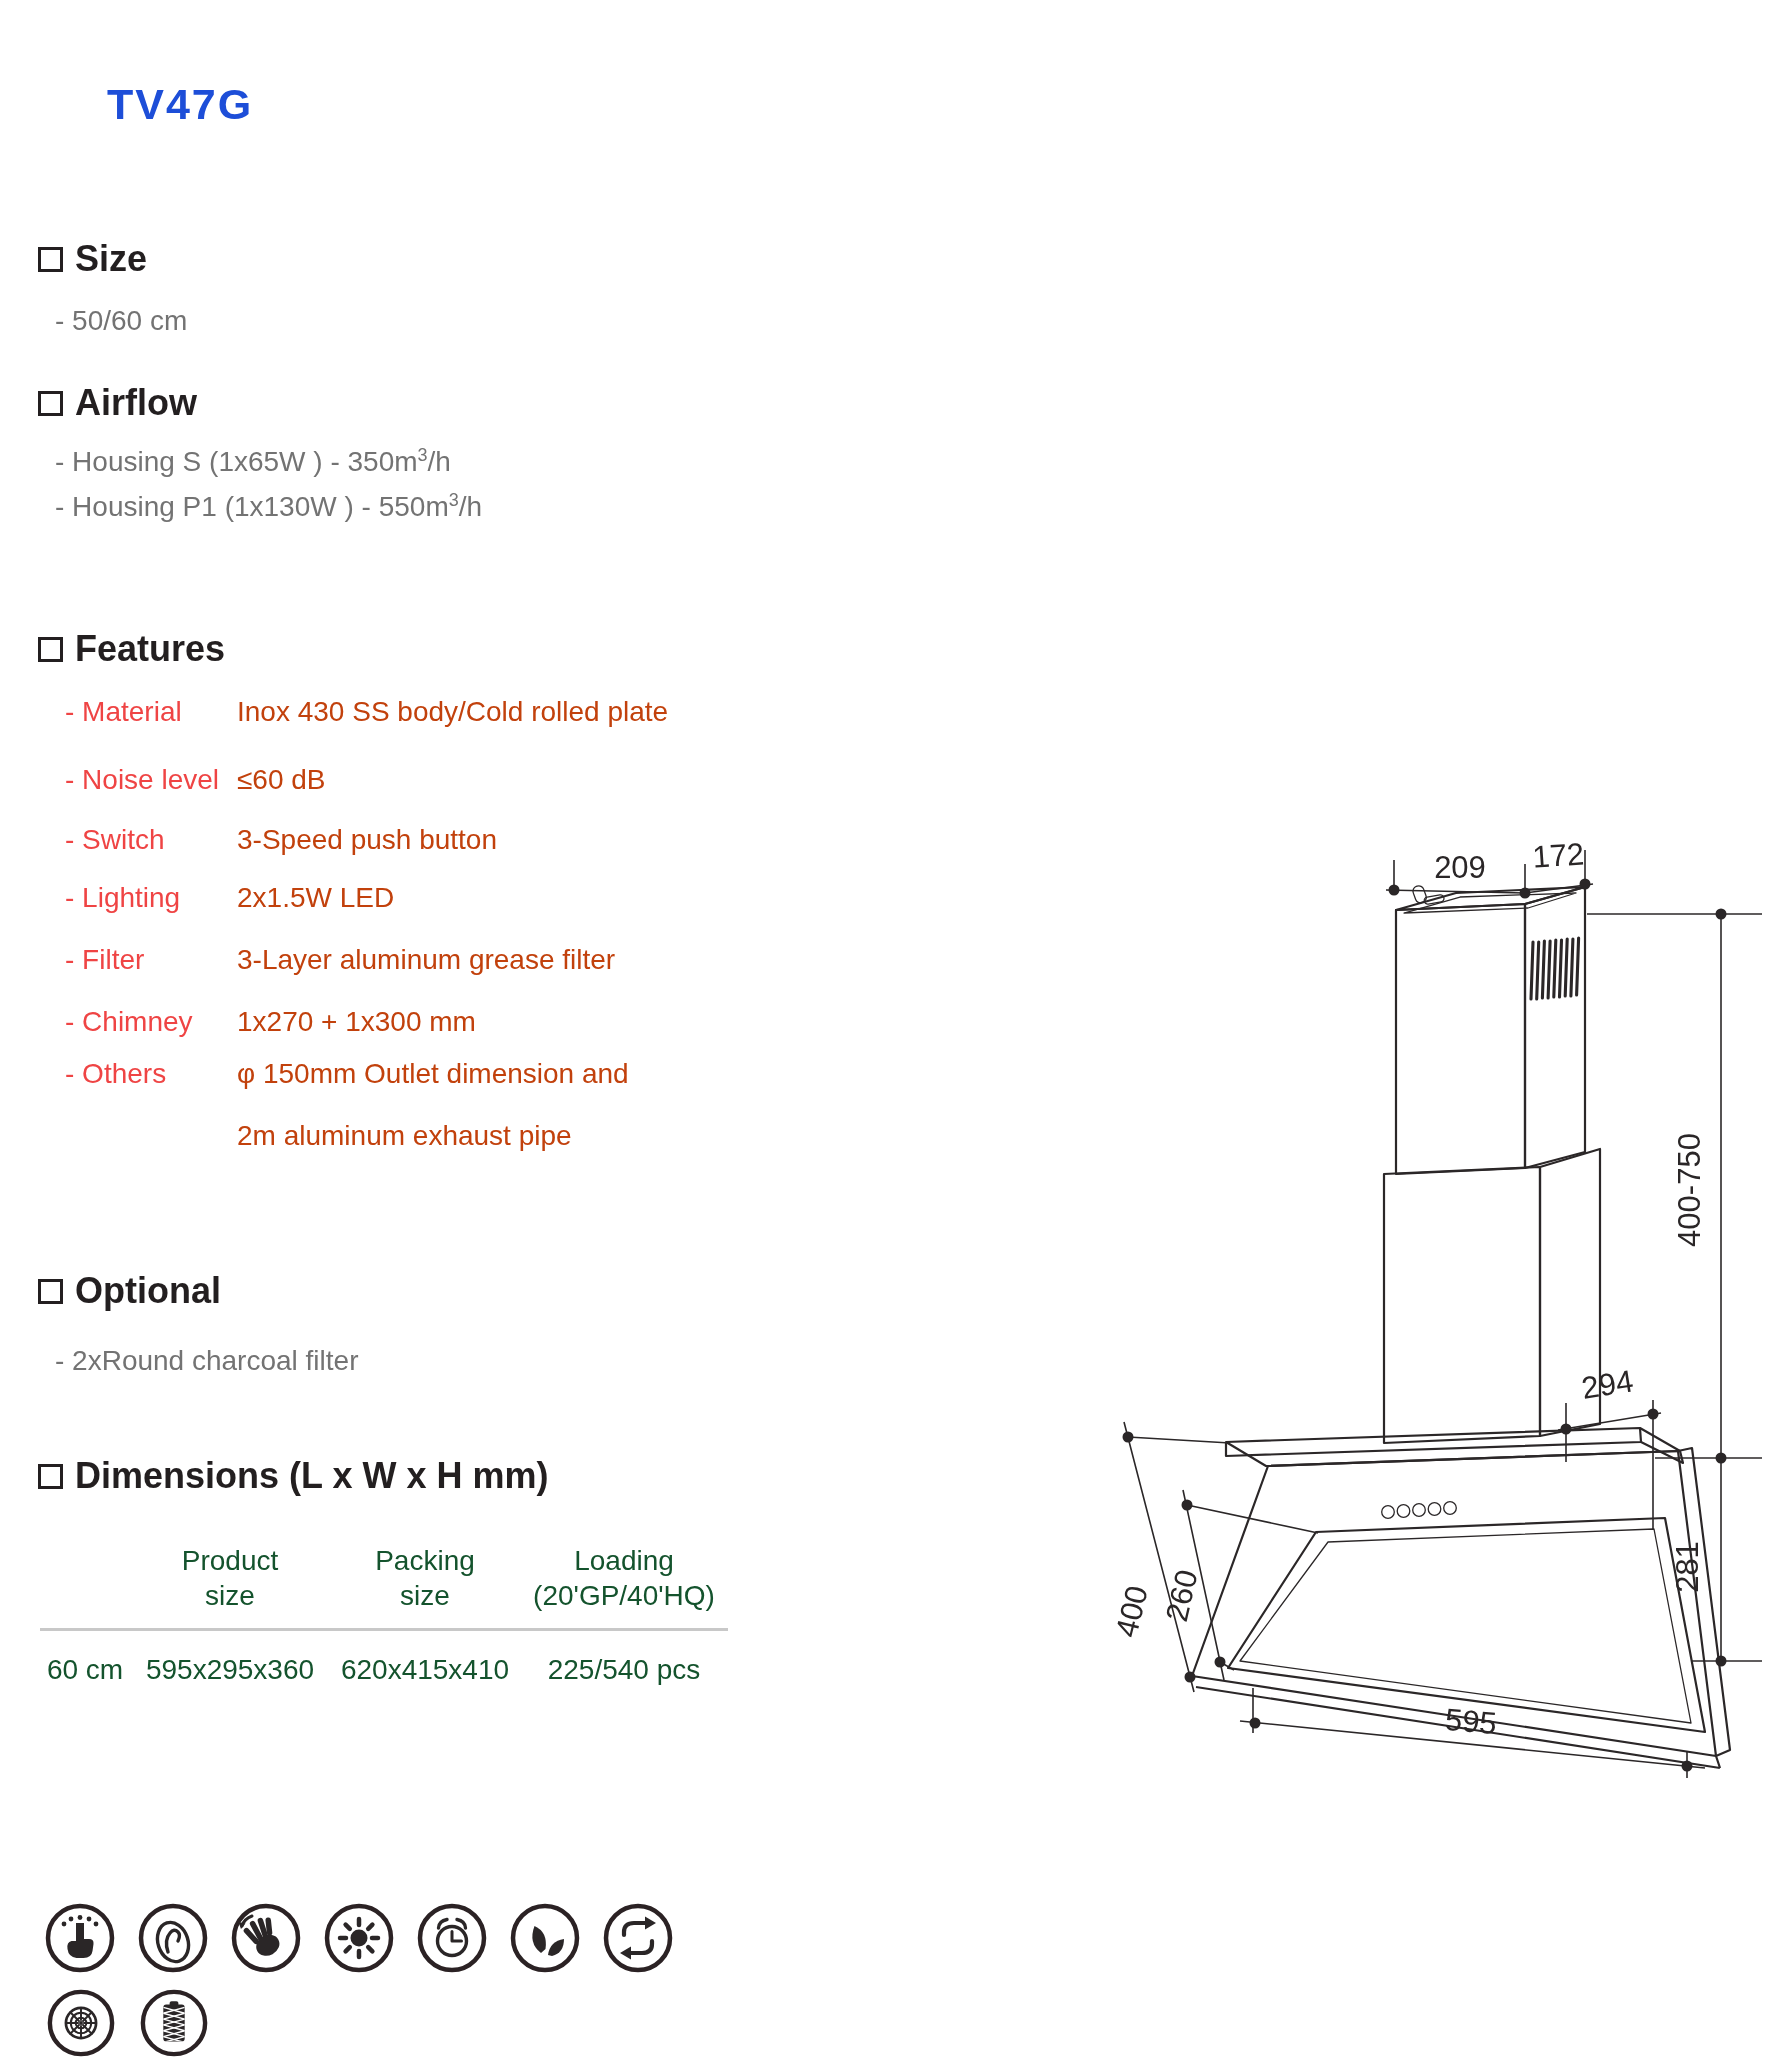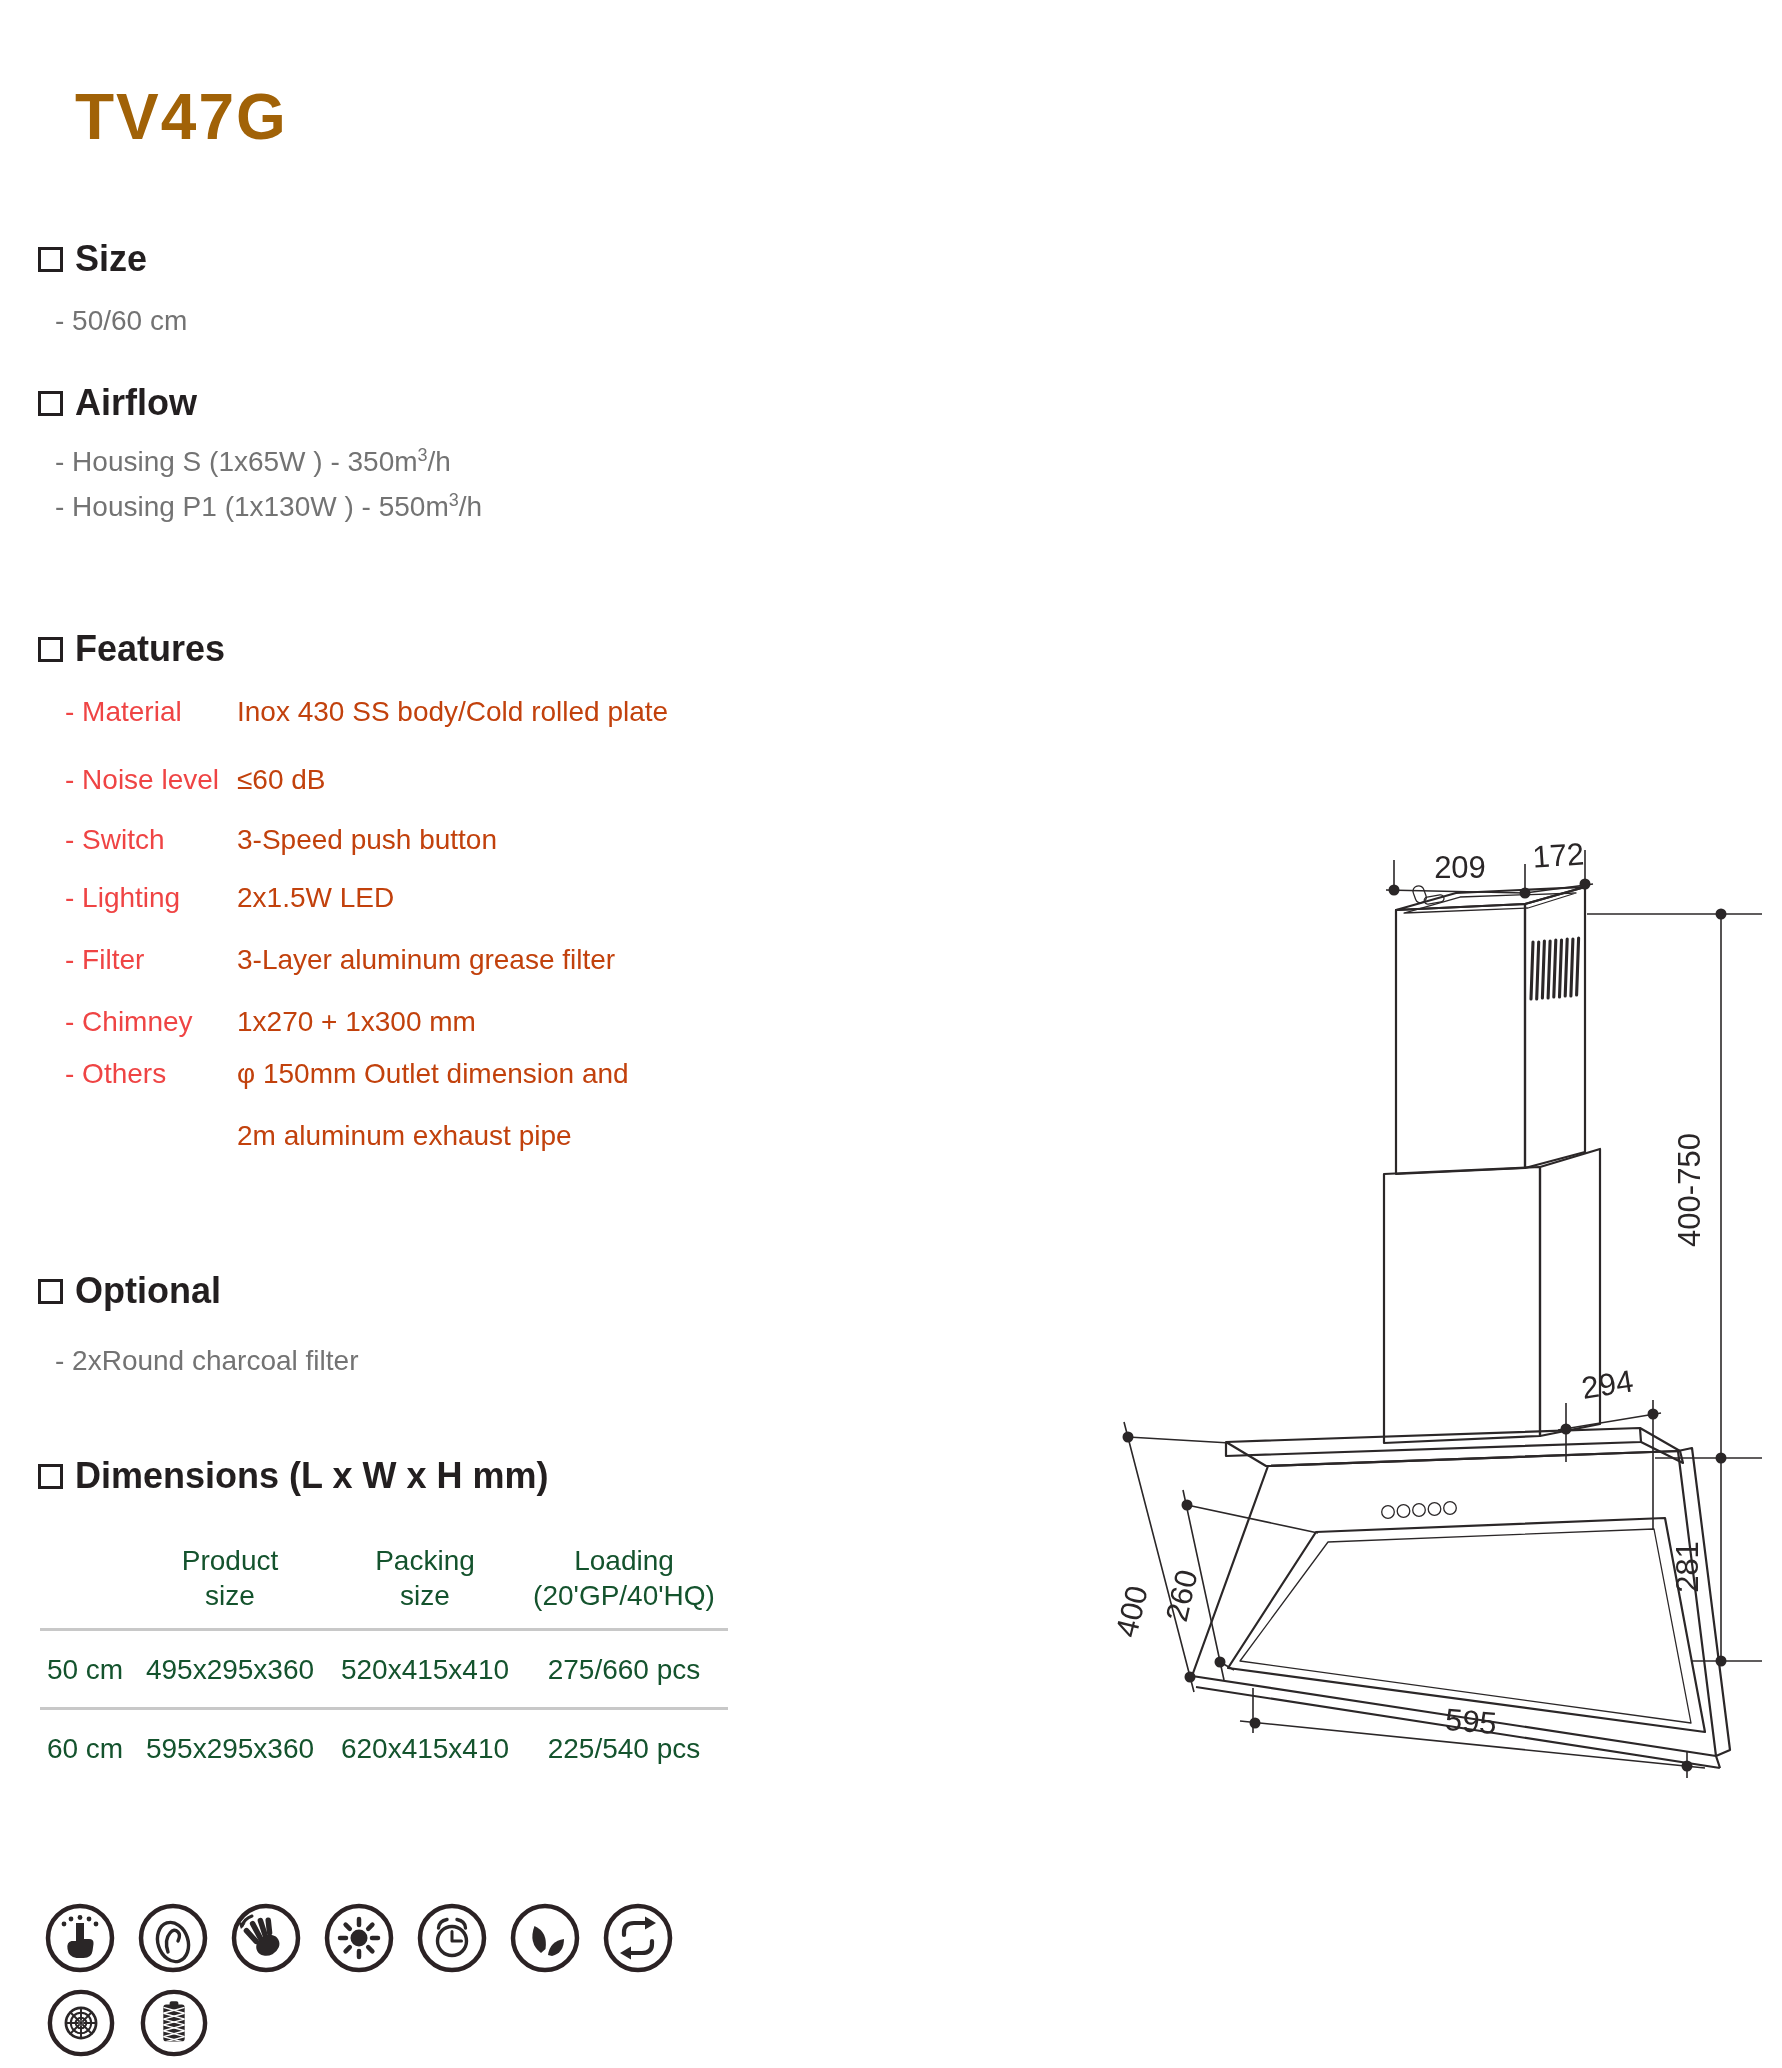--- a/index.html
+++ b/index.html
@@ -1,19 +1,19 @@
 <!DOCTYPE html>
 <html><head>
 <meta charset="utf-8">
 <style>
   html,body{margin:0;padding:0;background:#fff;}
   #page{position:relative;width:1782px;height:2068px;background:#fff;overflow:hidden;
         font-family:"Liberation Sans", sans-serif;color:#262223;}
   .abs{position:absolute;}
-  .title{font-size:64px;font-weight:800;letter-spacing:2px;color:#a16207;}
+  .title{font-size:43px;font-weight:800;letter-spacing:2px;color:#1d4ed8;margin-left:32px;}
   .heading{font-size:36px;font-weight:700;color:#231f20;}
   .bullet{width:19px;height:19px;border:3.5px solid #231f20;background:#fff;}
   .body-text{font-size:28px;color:#737373;}
   .sup{font-size:18px;vertical-align:super;}
   .feat-label{position:absolute;left:65px;font-size:28px;color:#ef4444;}
   .feat-value{position:absolute;left:237px;font-size:28px;color:#c2410c;}
   
   #dim-table{position:absolute;left:40px;top:1528px;width:688px;font-size:28px;color:#14532d;}
   .t-row{display:grid;grid-template-columns:90px 200px 190px 208px;align-items:center;}
   .t-head{height:100px;border-bottom:3px solid #c8c8c8;}
@@ -86,26 +86,20 @@
         </div>
       <div class="t-cell">
           <div>Packing</div>
           <div>size</div>
         </div>
       <div class="t-cell">
           <div>Loading</div>
           <div>(20'GP/40'HQ)</div>
         </div>
     </div>
-    <div class="t-row t-data rule">
-      <div class="t-cell left">50 cm</div>
-      <div class="t-cell">495x295x360</div>
-      <div class="t-cell">520x415x410</div>
-      <div class="t-cell">275/660 pcs</div>
-    </div>
     <div class="t-row t-data">
       <div class="t-cell left">60 cm</div>
       <div class="t-cell">595x295x360</div>
       <div class="t-cell">620x415x410</div>
       <div class="t-cell">225/540 pcs</div>
     </div>
   </div>
 
   <svg class="abs" style="left:1080px;top:830px;" width="702" height="980" viewBox="0 0 702 980">
 

